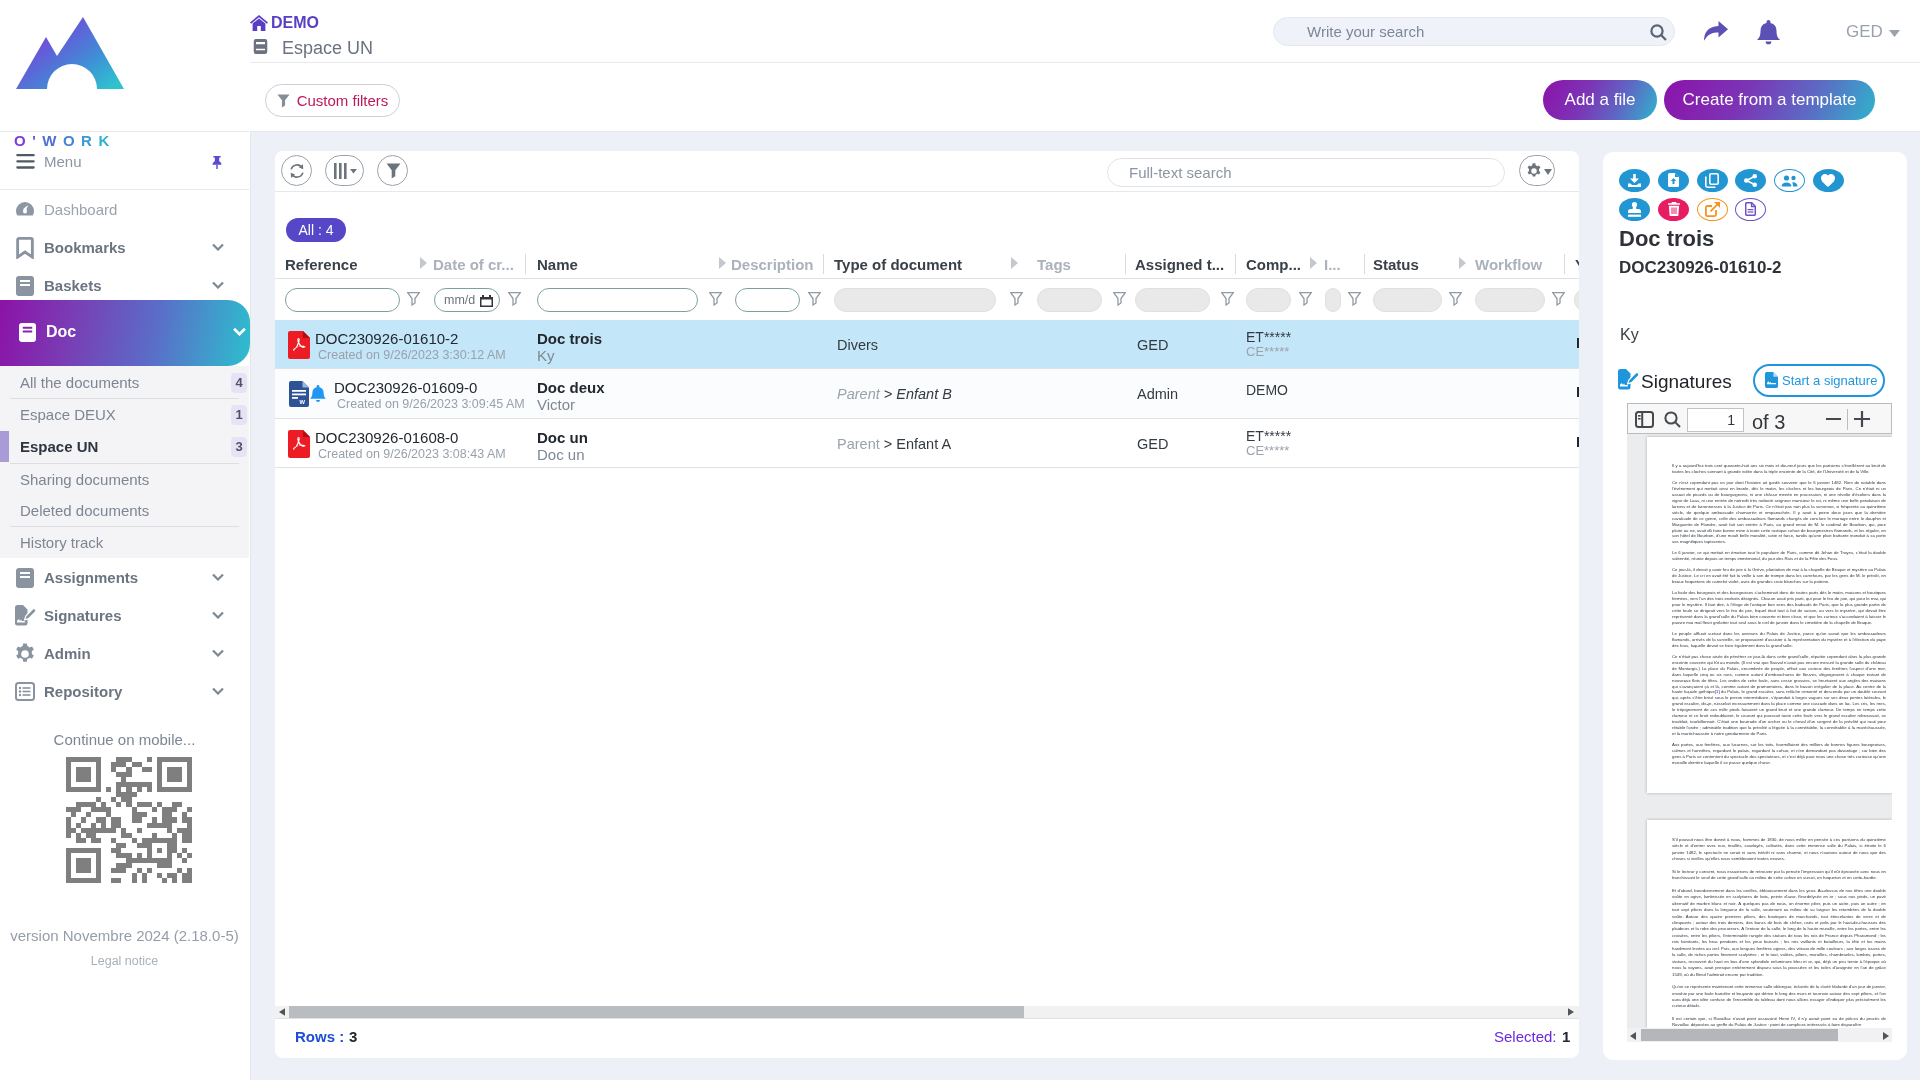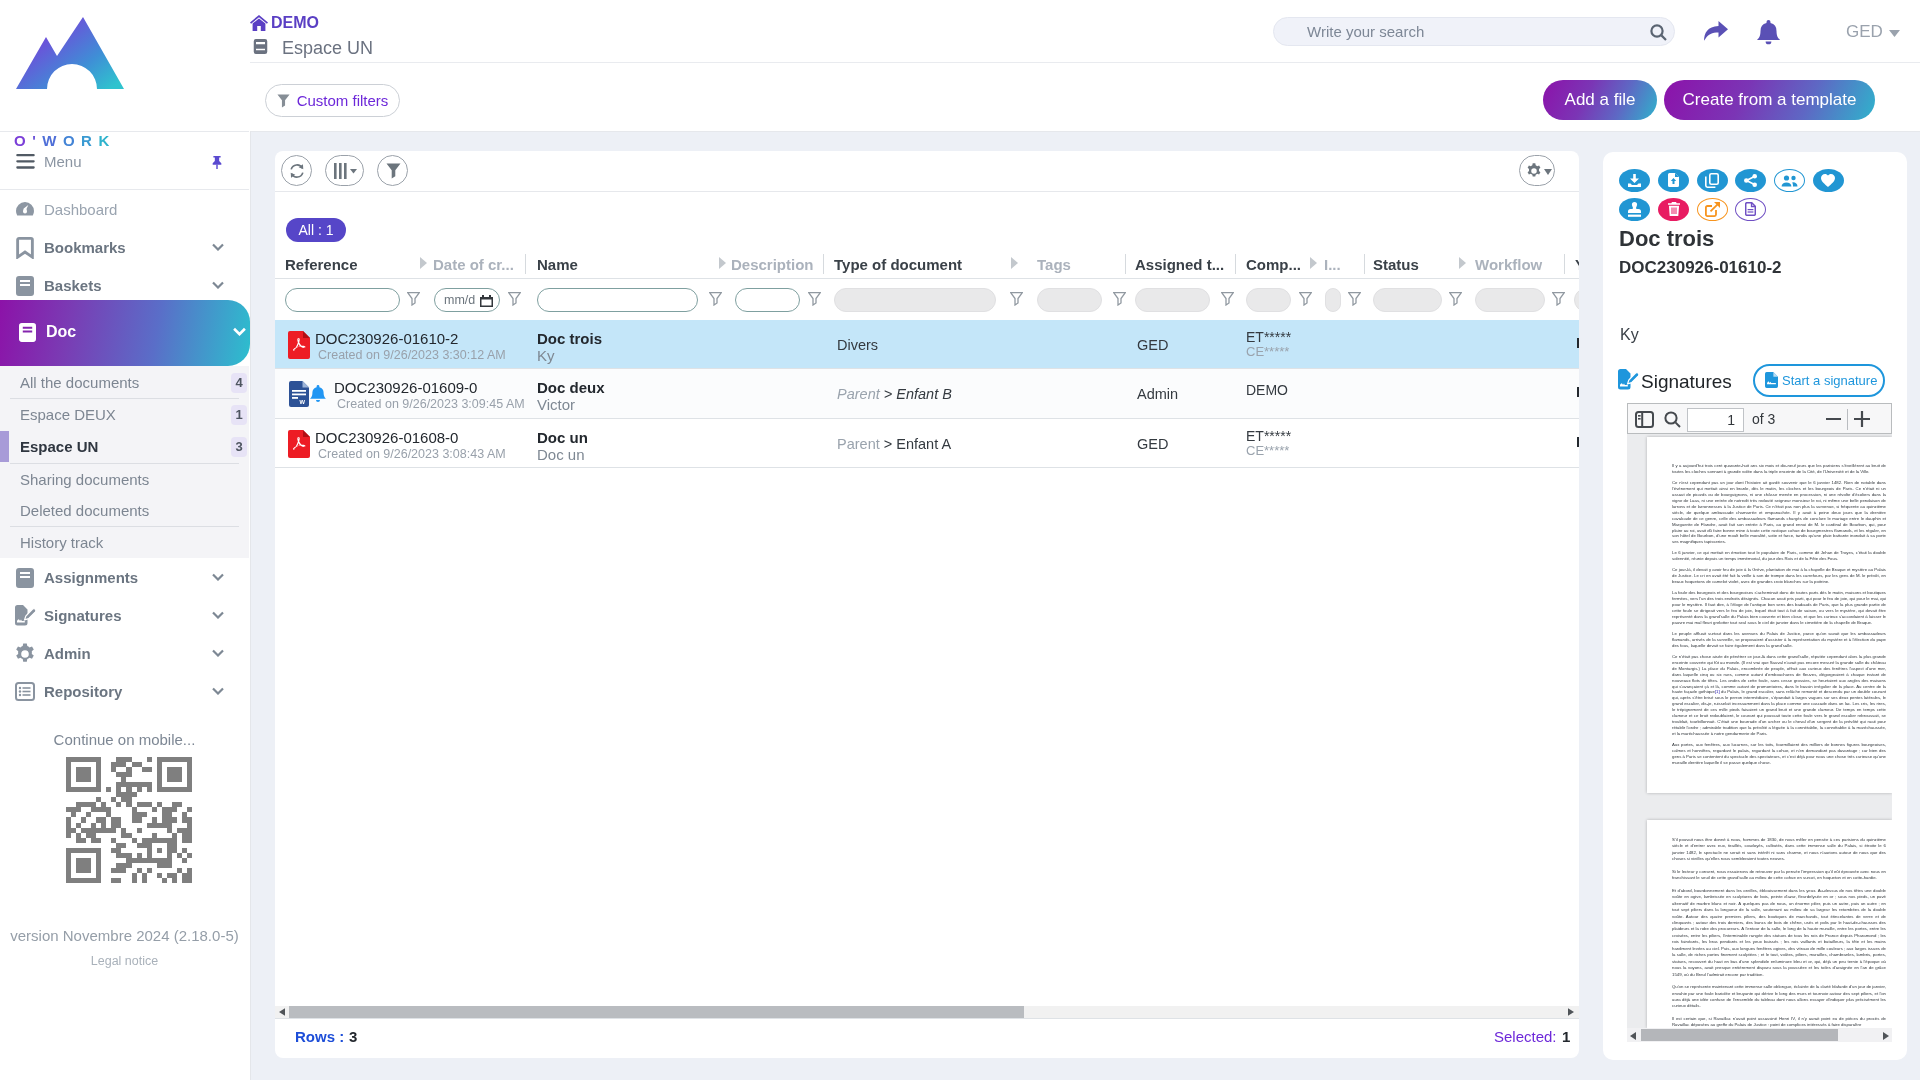--- a/index.html
+++ b/index.html
@@ -8,21 +8,21 @@
 .abs{position:absolute;}
 
 .topbar{position:absolute;left:250px;top:0;width:1670px;height:63px;background:#fff;border-bottom:1px solid #e9ebef;}
 .actionbar{position:absolute;left:250px;top:63px;width:1670px;height:69px;background:#fff;border-bottom:1px solid #e6e8ec;}
 .crumb-demo{position:absolute;left:271px;top:14px;font-size:16px;font-weight:bold;color:#5a3fc4;}
 .crumb-space{position:absolute;left:282px;top:38px;font-size:18px;color:#6b7280;}
 .search{position:absolute;left:1273px;top:17px;width:402px;height:29px;border-radius:15px;background:#f0f2f9;border:1px solid #e4e7f0;}
 .search span{position:absolute;left:33px;top:5px;font-size:15px;color:#7d8796;}
 .ged{position:absolute;left:1846px;top:22px;font-size:17px;color:#9aa2ad;}
 .btn-grad{position:absolute;top:80px;height:40px;border-radius:20px;background:linear-gradient(115deg,#8c12aa 0%,#7b35b5 38%,#5e68c4 68%,#2fb3cc 100%);color:#fff;font-size:17px;text-align:center;line-height:40px;}
-.btn-filters{position:absolute;left:265px;top:84px;width:135px;height:33px;border:1px solid #ccd0d6;border-radius:17px;color:#6d28d9;font-size:15px;line-height:31px;text-align:center;}
+.btn-filters{position:absolute;left:265px;top:84px;width:135px;height:33px;border:1px solid #ccd0d6;border-radius:17px;color:#be185d;font-size:15px;line-height:31px;text-align:center;}
 
 .sidebar{position:absolute;left:0;top:0;width:250px;height:1080px;background:#fff;}
 .menuhead{position:absolute;left:0;top:131px;width:249px;height:59px;border-top:1px solid #e7e9ed;border-bottom:1px solid #e7e9ed;}
 .menuhead .mtxt{position:absolute;left:44px;top:21px;font-size:15px;color:#8b95a2;}
 .nav-item{position:absolute;left:0;width:249px;height:38px;}
 .nav-item .nicon{position:absolute;left:14px;top:8px;width:22px;height:22px;}
 .nav-item .ntxt{position:absolute;left:44px;top:10px;font-size:15px;}
 .nav-grey{color:#9aa4b0;}
 .nav-bold{color:#6b7581;font-weight:bold;}
 .chev{position:absolute;left:212px;top:14px;width:12px;height:8px;}
@@ -72,21 +72,21 @@
 .dt-ref{position:absolute;left:16px;top:106px;font-size:17px;font-weight:bold;color:#2f3337;}
 .dt-mod{position:absolute;left:16px;top:132px;width:278px;font-size:16px;font-weight:bold;color:#343a40;line-height:19px;}
 .dt-mod .g{color:#b9bfc6;}
 .dt-ky{position:absolute;left:17px;top:174px;font-size:16px;color:#3a4047;}
 .dt-sig{position:absolute;left:38px;top:219px;font-size:19px;color:#212529;}
 .startsig{position:absolute;left:150px;top:212px;width:132px;height:33px;border:2px solid #1e96dc;border-radius:17px;color:#1e96dc;font-size:13px;line-height:29px;white-space:nowrap;}
 .viewer{position:absolute;left:24px;top:251px;width:265px;height:641px;}
 .varea{position:absolute;left:0;top:31px;width:265px;height:594px;background:#ebecee;overflow:hidden;}
 .vtoolbar{position:absolute;left:0;top:0;width:265px;height:31px;background:#f7f7f8;border:1px solid #b9bcbe;box-sizing:border-box;}
 .pagein{position:absolute;left:59px;top:4px;width:57px;height:24px;background:#fff;border:1px solid #c0c3c7;font-size:14px;color:#33373c;text-align:right;line-height:22px;padding-right:8px;}
-.vof{position:absolute;left:124px;top:7px;font-size:14px;color:#33373c;}
+.vof{position:absolute;left:124px;top:7px;font-size:20px;color:#33373c;}
 .vpage{position:absolute;left:20px;width:245px;background:#fff;box-shadow:0 0 3px rgba(0,0,0,.25);overflow:hidden;}
 .vpage .ptxt{font-size:4.3px;line-height:5.95px;color:#2e3338;text-align:justify;}
 .vpage .ptxt p{margin-bottom:5px;}
 .ptxt.p2{line-height:6.45px;}
 .ptxt.p2 p{margin-bottom:6px;}
 .vscroll{position:absolute;left:0;top:625px;width:265px;height:14px;background:#f1f1f3;}
 .vthumb{position:absolute;left:14px;top:1px;width:197px;height:12px;background:#b4b6ba;}
 </style>
 </head>
 <body>
@@ -301,30 +301,33 @@
             <rect x="10" width="2.6" height="16"></rect>
             <path d="M16,6 h7 l-3.5,4.5 Z"></path>
           </g>
         </svg>
     </div>
     <div class="circbtn" style="left:102px;width:31px;">
       <svg class="abs" style="left:8px;top:7px;" width="15" height="16" viewBox="0 0 15 16">
           <path fill="#6c757d" d="M0.5,0.5 h14 L9.3,7.2 v6 l-3.6,2.3 V7.2 Z"></path>
         </svg>
     </div>
+    <div class="fulltext">
+        <span>Full-text search</span>
+      </div>
     <div class="circbtn" style="left:1244px;width:36px;">
       <svg class="abs" style="left:6px;top:7px;" width="16" height="16" viewBox="0 0 22 22">
           <path fill="#6c757d" d="M11,7.2 a3.8,3.8 0 1 1 0,7.6 a3.8,3.8 0 0 1 0,-7.6 Z M9.2,0.5 h3.6 l0.5,2.6 a8.2,8.2 0 0 1 2.2,1.3 l2.5,-0.9 1.8,3.1 -2,1.7 a8.5,8.5 0 0 1 0,2.6 l2,1.7 -1.8,3.1 -2.5,-0.9 a8.2,8.2 0 0 1 -2.2,1.3 l-0.5,2.6 H9.2 l-0.5,-2.6 a8.2,8.2 0 0 1 -2.2,-1.3 l-2.5,0.9 -1.8,-3.1 2,-1.7 a8.5,8.5 0 0 1 0,-2.6 l-2,-1.7 1.8,-3.1 2.5,0.9 a8.2,8.2 0 0 1 2.2,-1.3 Z" fill-rule="evenodd"></path>
         </svg>
       <svg class="abs" style="left:24px;top:13px;" width="8" height="6" viewBox="0 0 8 6">
           <path fill="#6c757d" d="M0,0 h8 L4,6 Z"></path>
         </svg>
     </div>
   </div>
-  <div class="allpill">All : 1</div>
+  <div class="allpill">All : 4</div>
   <div class="thead">
     <span class="th th-dark" style="left:10px;">Reference</span>
     <svg class="sortarr" style="left:144px;" viewBox="0 0 9 12">
         <path fill="#c3c8cd" d="M1,0 L8,6 L1,12 Z"></path>
       </svg>
     <span class="th th-grey" style="left:158px;">Date of cr...</span>
     <div class="thdiv" style="left:250px;"></div>
     <span class="th th-dark" style="left:262px;">Name</span>
     <svg class="sortarr" style="left:443px;" viewBox="0 0 9 12">
         <path fill="#c3c8cd" d="M1,0 L8,6 L1,12 Z"></path>

